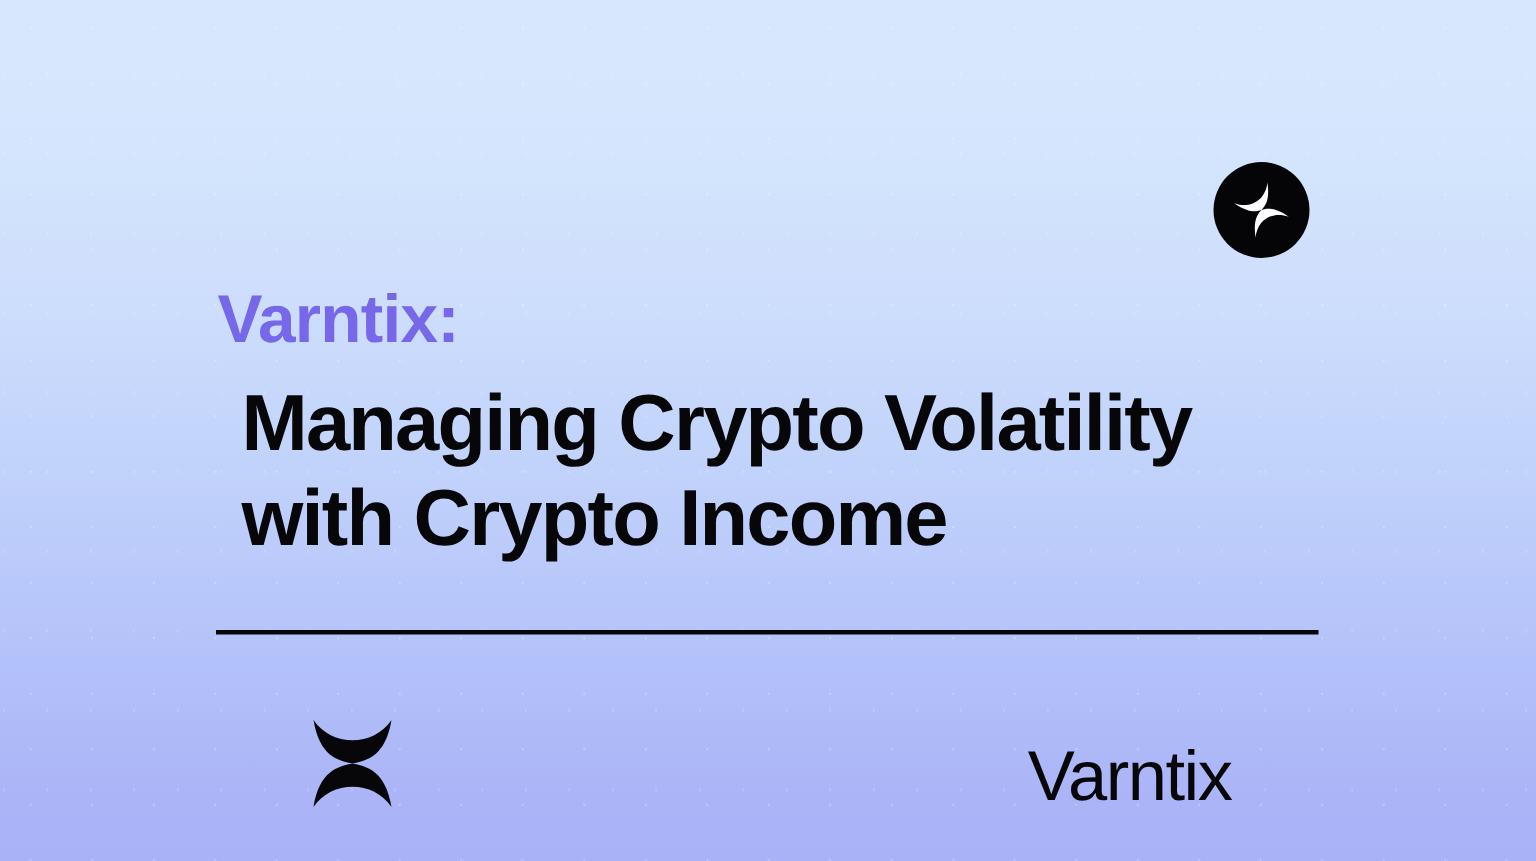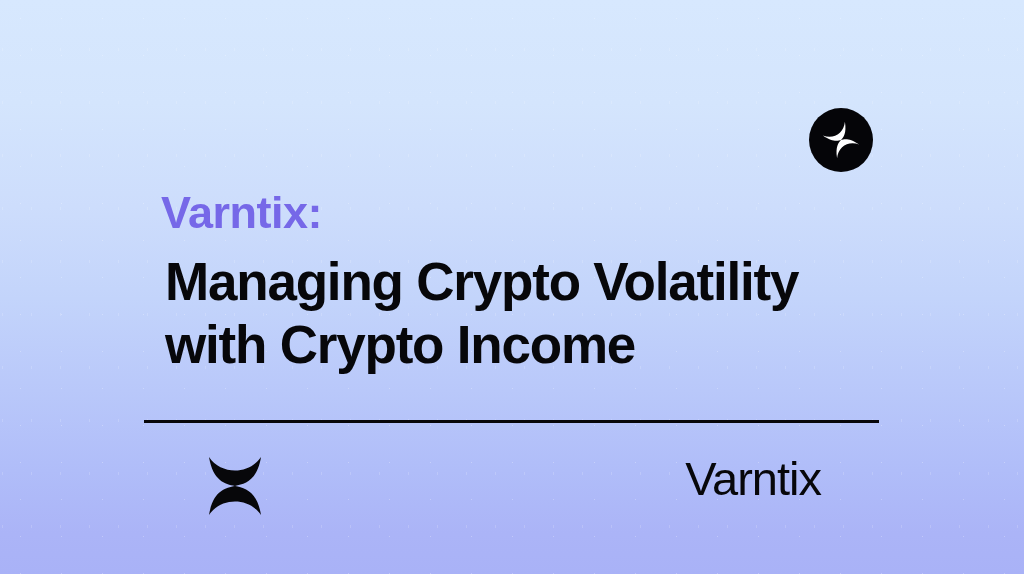--- a/index.html
+++ b/index.html
@@ -54,40 +54,40 @@
     background: #050508;
     display: flex;
     align-items: center;
     justify-content: center;
   }
   #badge svg { display:block; }
 
   
   #copy {
     position: absolute;
-    left: 161px;
+    left: 145px;
     top: 190px;
     width: 760px;
   }
   #eyebrow {
     font-size: 45px;
     font-weight: 700;
     letter-spacing: -0.5px;
     line-height: 1.0;
     color: #7668e8;
     margin: 0 0 15px 0;
     white-space: nowrap;
   }
   #headline {
     font-size: 53px;
     font-weight: 700;
     letter-spacing: -1.2px;
     line-height: 1.19;
     color: #07070a;
-    margin: 4px;
+    margin: 16px;
   }
   #headline .hl-line { display: block; white-space: nowrap; }
 
   
   #divider {
     position: absolute;
     left: 144px;
     top: 420px;
     width: 735px;
     height: 3px;
@@ -95,21 +95,21 @@
   }
 
   
   #footer {
     position: absolute;
     left: 144px;
     top: 455px;
     width: 735px;
     height: 85px;
     display: flex;
-    align-items: flex-start;
+    align-items: flex-end;
     justify-content: space-between;
   }
   #footer-mark {
     width: 56px;
     height: 62px;
     margin-left: 63px;
     flex: 0 0 auto;
   }
   #footer-mark svg { display: block; }
   #wordmark {

